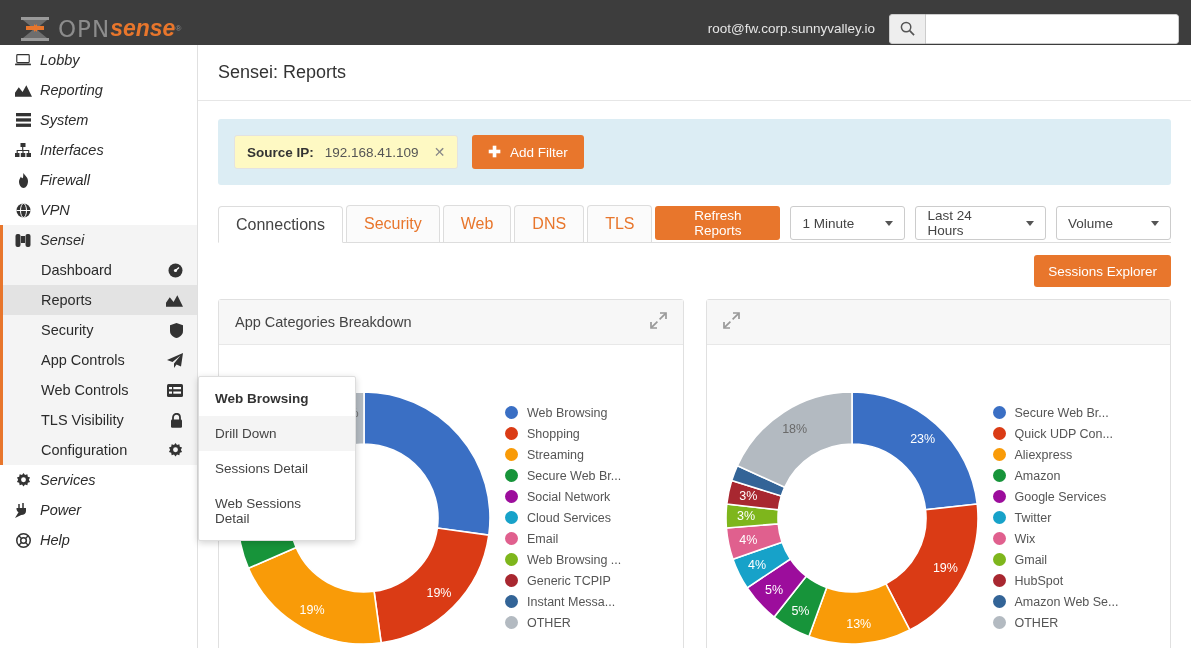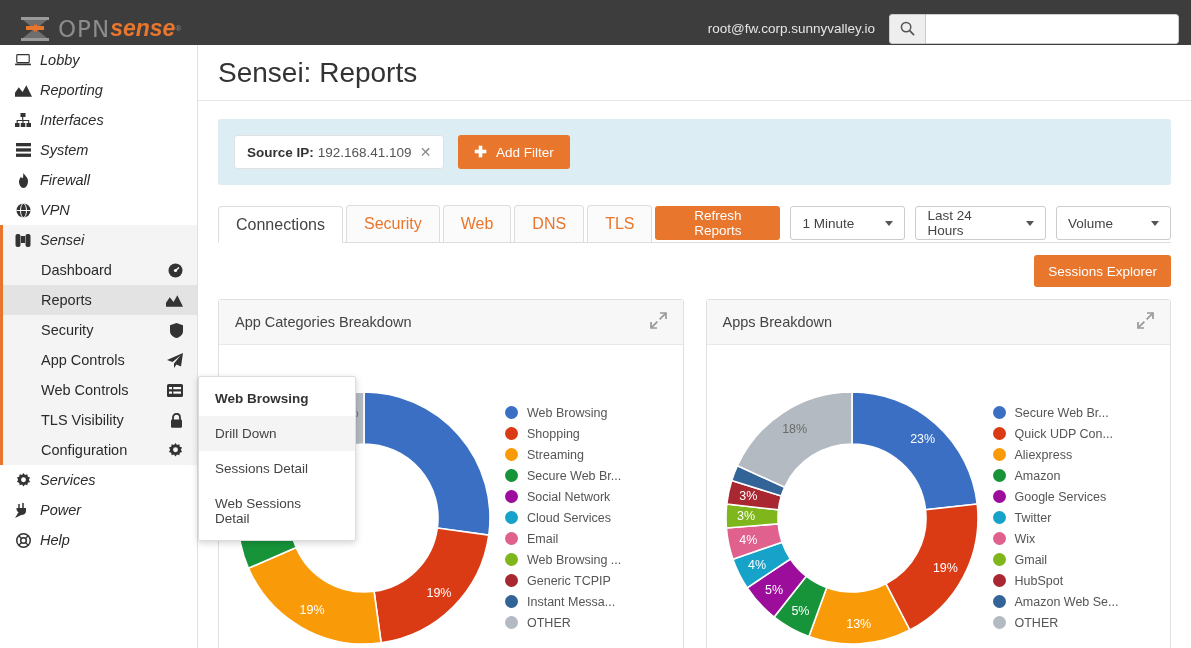--- a/index.html
+++ b/index.html
@@ -64,30 +64,30 @@
   .sub-item .sico { color: #333; font-size: 14px; display:flex; align-items:center;}
   
   .content {
     position: absolute; top: 45px; left: 198px; width: 993px; height: 603px;
     background: #fff;
   }
   .page-head {
     height: 56px; border-bottom: 1px solid #e6e6e6; display: flex; align-items: center;
     padding-left: 20px; background:#fff;
   }
-  .page-title { font-size: 28px; color: #333; font-weight: 400; }
+  .page-title { font-size: 18px; color: #333; font-weight: 400; }
   .body-area { padding: 18px 20px 0 20px; }
   
   .filter-bar {
     background: #dcedf4; border-radius: 3px; height: 66px;
     display: flex; align-items: center; padding: 0 16px; gap: 14px;
   }
   .filter-chip {
-    background: #ffffff; border: 1px solid #e2e2e2; border-radius: 3px;
-    height: 34px; display: flex; align-items: center; gap: 4px; padding: 0 12px;
+    background: #fef9c3; border: 1px solid #e2e2e2; border-radius: 3px;
+    height: 34px; display: flex; align-items: center; gap: 11px; padding: 0 12px;
     font-size: 13.5px;
   }
   .filter-chip .k { font-weight: 700; color: #333; }
   .filter-chip .v { color: #555; }
   .filter-chip .x { color: #888; font-size: 14px; margin-left: 4px; cursor: pointer; }
   .btn-orange {
     background: #e8762c; color: #fff; border: none; border-radius: 3px;
     height: 34px; padding: 0 16px; font-size: 13.5px; font-family: inherit;
     display: inline-flex; align-items: center; gap: 9px; cursor: pointer;
   }
@@ -197,39 +197,39 @@
   <div class="nav-item">
     <span class="ico">
       <svg width="17" height="13" viewBox="0 0 18 13">
           <path d="M0 13 L0 9 L4 3 L8 8 L12 1 L18 13 Z" fill="#333"></path>
         </svg>
     </span>
     <span class="txt">Reporting</span>
   </div>
   <div class="nav-item">
     <span class="ico">
+      <svg width="15" height="14" viewBox="0 0 15 14">
+          <rect x="0" y="0" width="15" height="3.3" fill="#333"></rect>
+          <rect x="0" y="5.3" width="15" height="3.3" fill="#333"></rect>
+          <rect x="0" y="10.6" width="15" height="3.3" fill="#333"></rect>
+        </svg>
+    </span>
+    <span class="txt">System</span>
+  </div>
+  <div class="nav-item">
+    <span class="ico">
       <svg width="16" height="14" viewBox="0 0 16 14">
           <rect x="5.5" y="0" width="5" height="4" fill="#333"></rect>
           <rect x="0" y="10" width="4.5" height="4" fill="#333"></rect>
           <rect x="5.8" y="10" width="4.5" height="4" fill="#333"></rect>
           <rect x="11.5" y="10" width="4.5" height="4" fill="#333"></rect>
           <path d="M7.7 4 L7.7 7.5 M2.2 10 L2.2 7.5 L13.7 7.5 L13.7 10 M8 7.5 L8 10" stroke="#333" stroke-width="1.1" fill="none"></path>
         </svg>
     </span>
     <span class="txt">Interfaces</span>
-  </div>
-  <div class="nav-item">
-    <span class="ico">
-      <svg width="15" height="14" viewBox="0 0 15 14">
-          <rect x="0" y="0" width="15" height="3.3" fill="#333"></rect>
-          <rect x="0" y="5.3" width="15" height="3.3" fill="#333"></rect>
-          <rect x="0" y="10.6" width="15" height="3.3" fill="#333"></rect>
-        </svg>
-    </span>
-    <span class="txt">System</span>
   </div>
   <div class="nav-item">
     <span class="ico">
       <svg width="13" height="15" viewBox="0 0 13 15">
           <path d="M6.5 0 C8 3 11 4 11 8 C11 11.8 9 15 6.5 15 C4 15 2 11.8 2 8.5 C2 6 3.5 5 4 3.5 C4.6 5.5 5.5 5.5 6 4.5 C6.4 3.4 6 1.5 6.5 0Z" fill="#333"></path>
         </svg>
     </span>
     <span class="txt">Firewall</span>
   </div>
   <div class="nav-item">
@@ -485,21 +485,20 @@
               <div class="legend-item">
                 <span class="legend-dot" style="background: rgb(179, 186, 193);"></span>
                 <span>OTHER</span>
               </div>
             </div>
         </div>
       </div>
 
       <div class="panel">
         <div class="panel-head">
-          <span class="panel-title">Apps Breakdown</span>
           <span class="expand-ico">
             <svg width="17" height="17" viewBox="0 0 17 17">
                 <path d="M10 1 L16 1 L16 7" stroke="#999" stroke-width="1.7" fill="none"></path>
                 <path d="M15.4 1.6 L9.6 7.4" stroke="#999" stroke-width="1.7"></path>
                 <path d="M7 16 L1 16 L1 10" stroke="#999" stroke-width="1.7" fill="none"></path>
                 <path d="M1.6 15.4 L7.4 9.6" stroke="#999" stroke-width="1.7"></path>
               </svg>
           </span>
         </div>
         <div class="panel-body">

